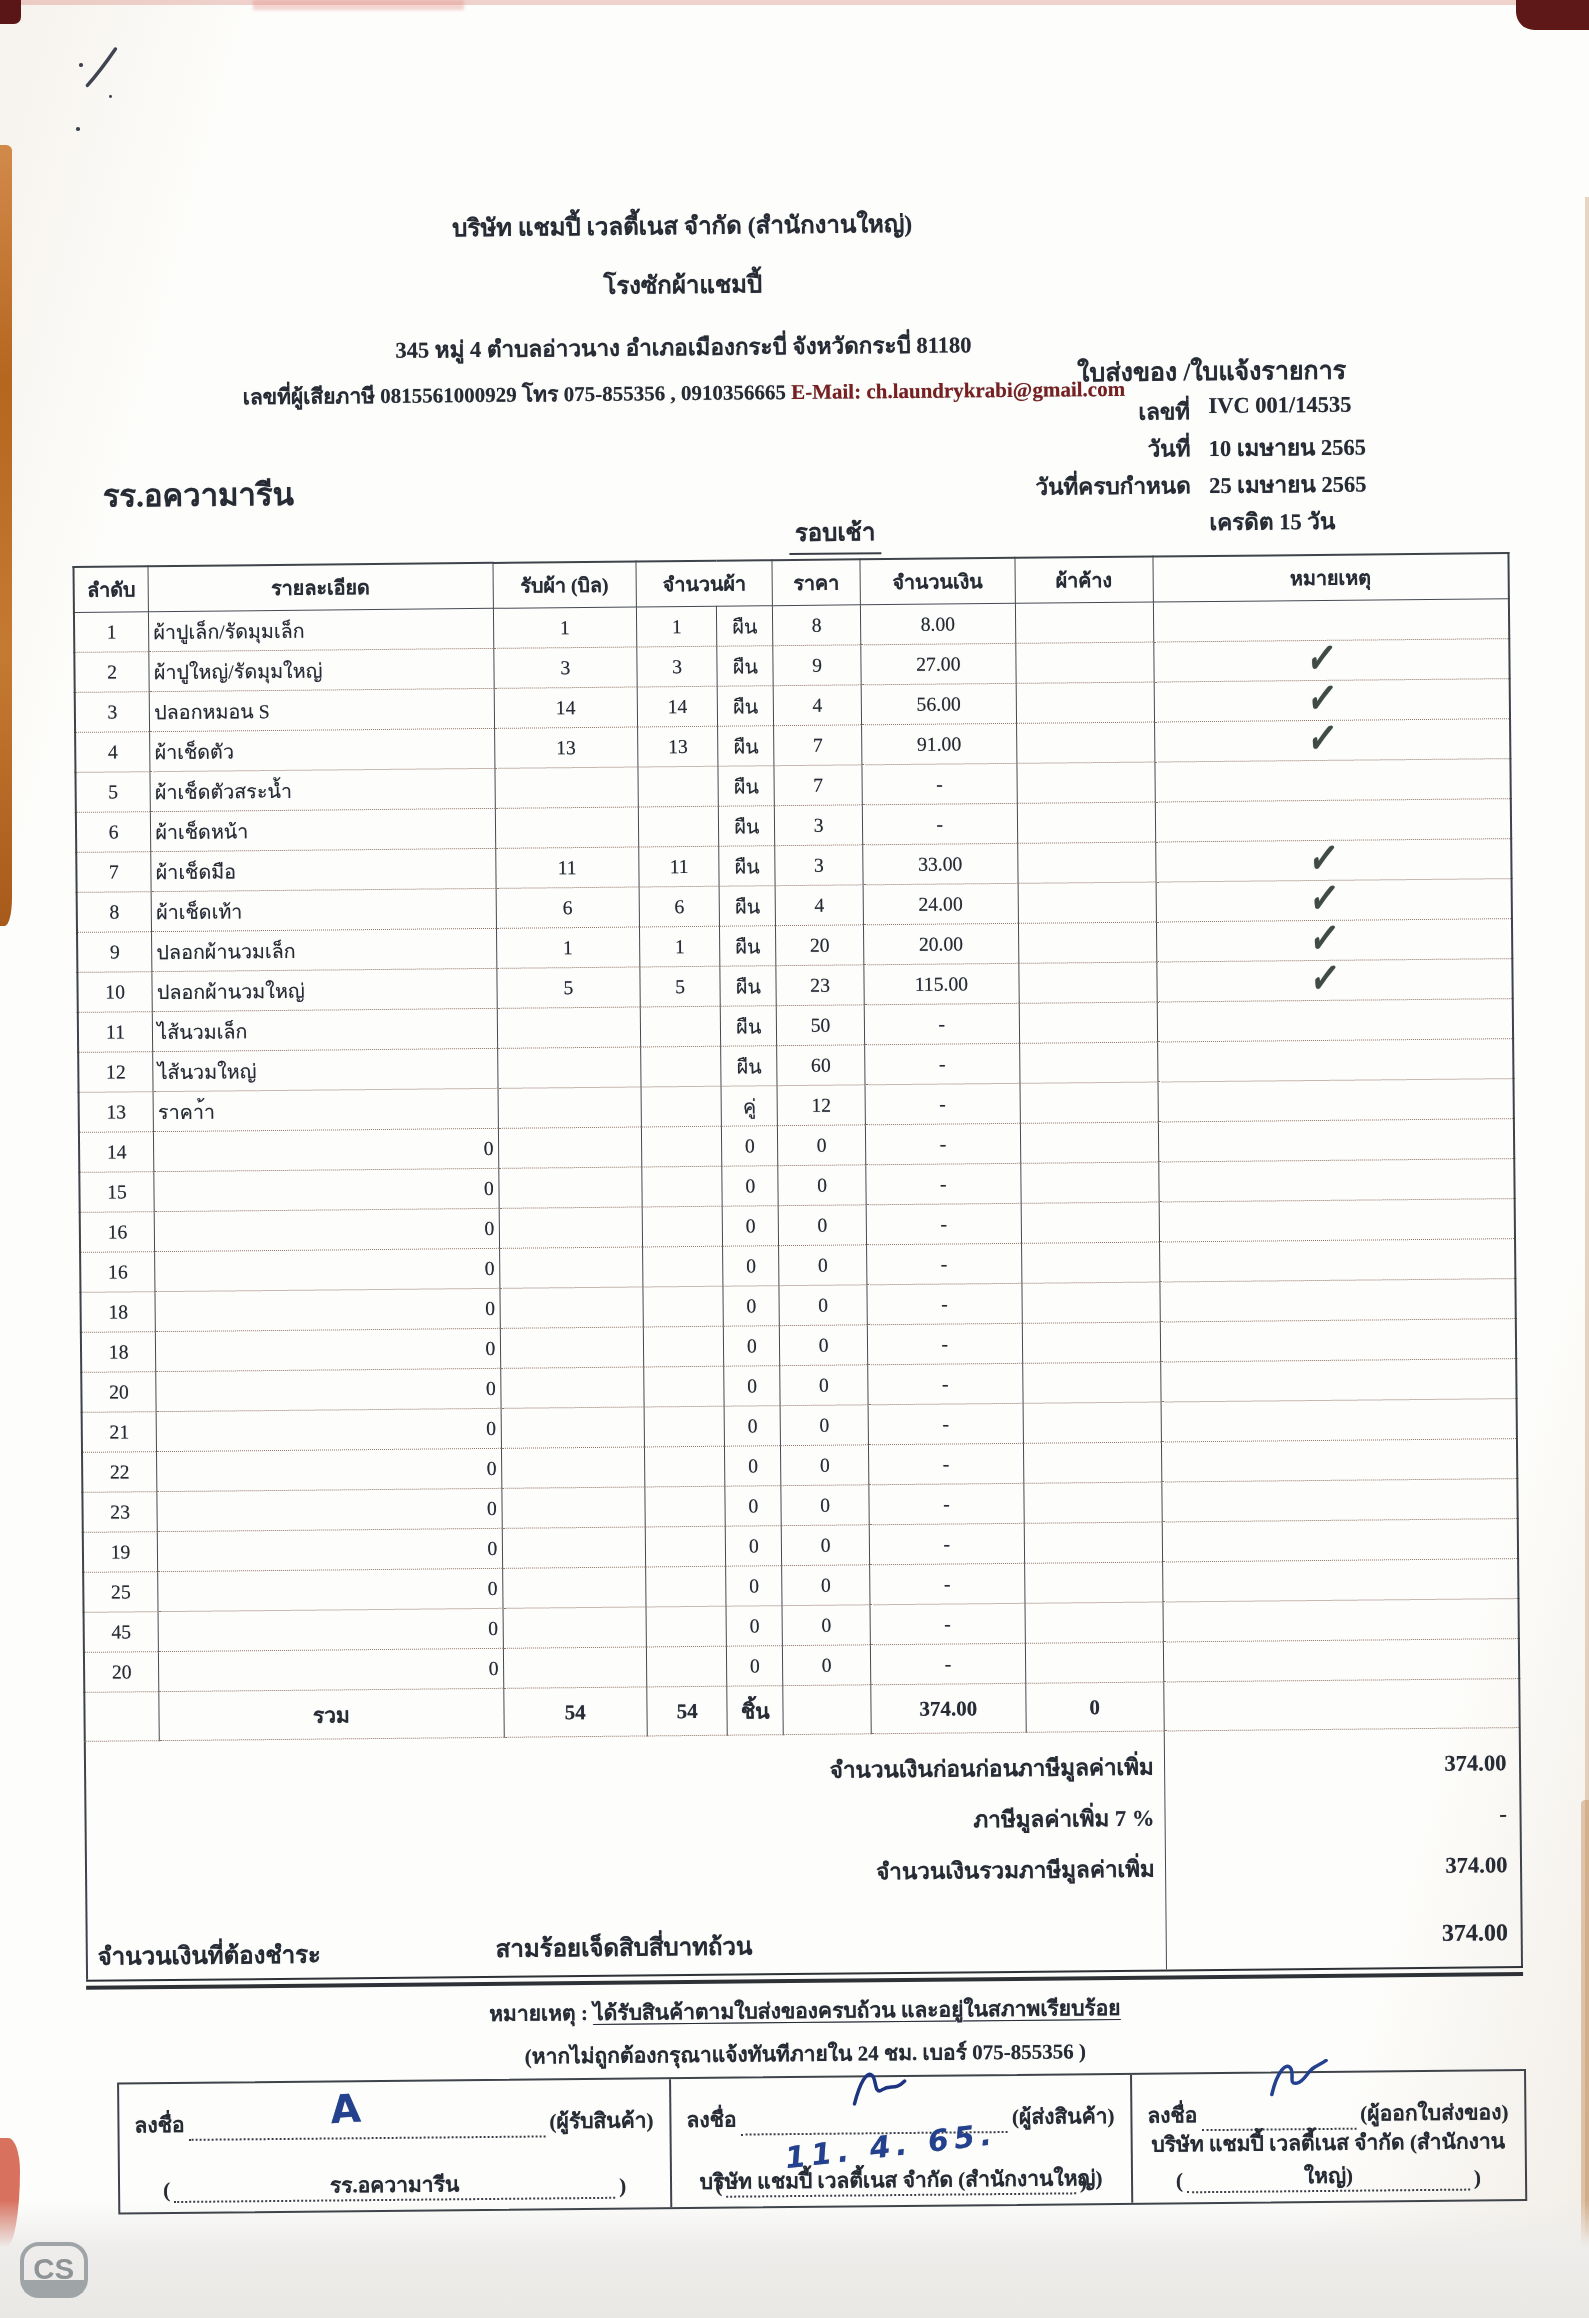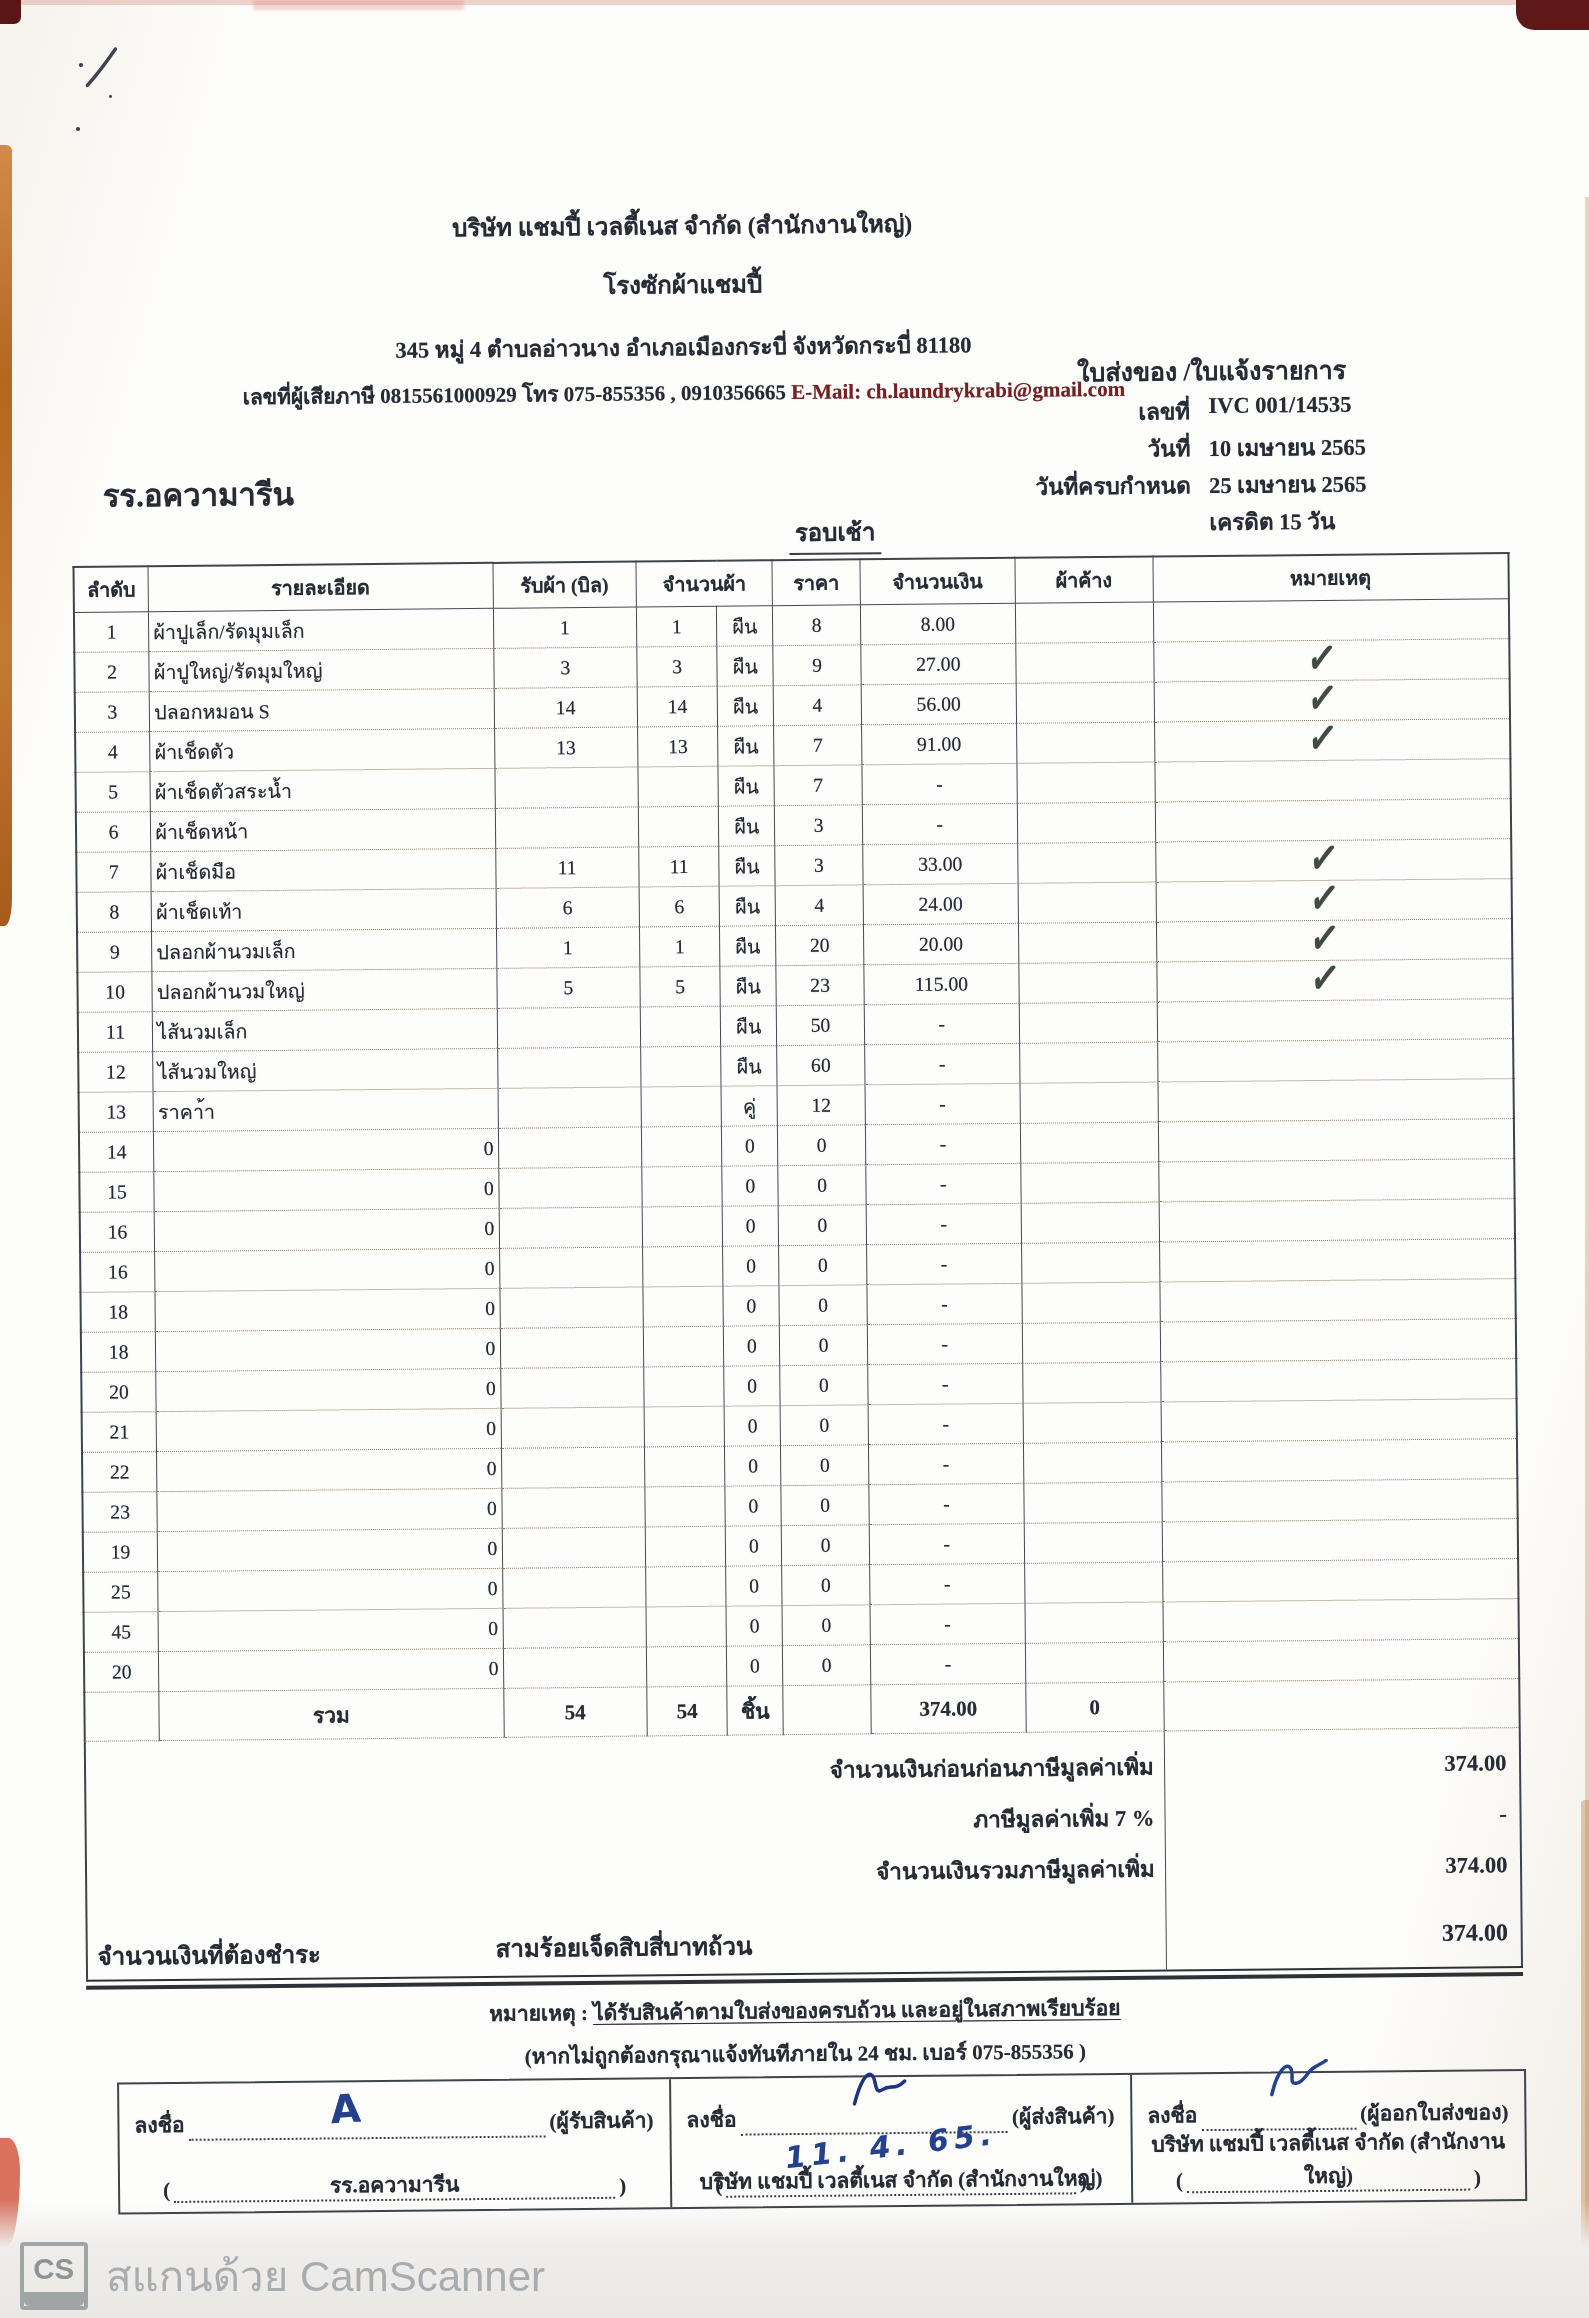--- a/index.html
+++ b/index.html
@@ -84,21 +84,21 @@
   .sig-line{display:flex;align-items:flex-end;}
   .leader{flex:1;border-bottom:2.1px dotted #3a3f47;height:21px;margin:0 4.2px;}
   .paren-line{display:flex;align-items:flex-end;margin-top:37px;padding:0 28px;}
   .sig-footer{position:absolute;left:0;right:0;bottom:8.4px;text-align:center;font-size:21px;}
   .hand{color:#24418f;font-family:"DejaVu Sans",sans-serif;}
   .hand-A{position:absolute;left:211px;top:4.2px;font-size:39px;transform:rotate(-3deg);font-weight:bold;}
   .hand-date{position:absolute;left:113px;top:52px;font-size:29.5px;font-style:italic;letter-spacing:5.6px;transform:rotate(-6deg);}
   .hand-svg{position:absolute;}
   
   .cs-footer{position:absolute;left:19.7px;top:2242px;display:flex;align-items:center;}
-  .cs-logo{position:relative;width:68px;height:68px;border:4.9px solid #9fa4a7;border-radius:4px;box-sizing:border-box;}
+  .cs-logo{position:relative;width:68px;height:56px;border:4.9px solid #9fa4a7;border-radius:19px;box-sizing:border-box;}
   .cs-logo span{position:absolute;left:0;right:0;top:5.6px;text-align:center;
     font-family:"Liberation Sans",sans-serif;font-weight:bold;font-size:29.5px;color:#8e9396;}
   .cs-bar{position:absolute;left:0;right:0;bottom:0;height:14px;background:#9fa4a7;border-radius:0 0 4.9px 4.9px;}
   .cs-text{margin-left:18.3px;font-family:"Liberation Sans",sans-serif;font-size:42px;color:#a8acaf;}
 </style>
 </head>
 <body>
 
 <div class="top-pink"></div>
 <div class="smudge"></div>
@@ -734,15 +734,14 @@
     </div>
 
   </div>
 </div>
 
 <div class="cs-footer">
   <div class="cs-logo">
     <span>CS</span>
     <div class="cs-bar"></div>
   </div>
-  <div class="cs-text">สแกนด้วย CamScanner</div>
 </div>
 
 
 </body></html>

